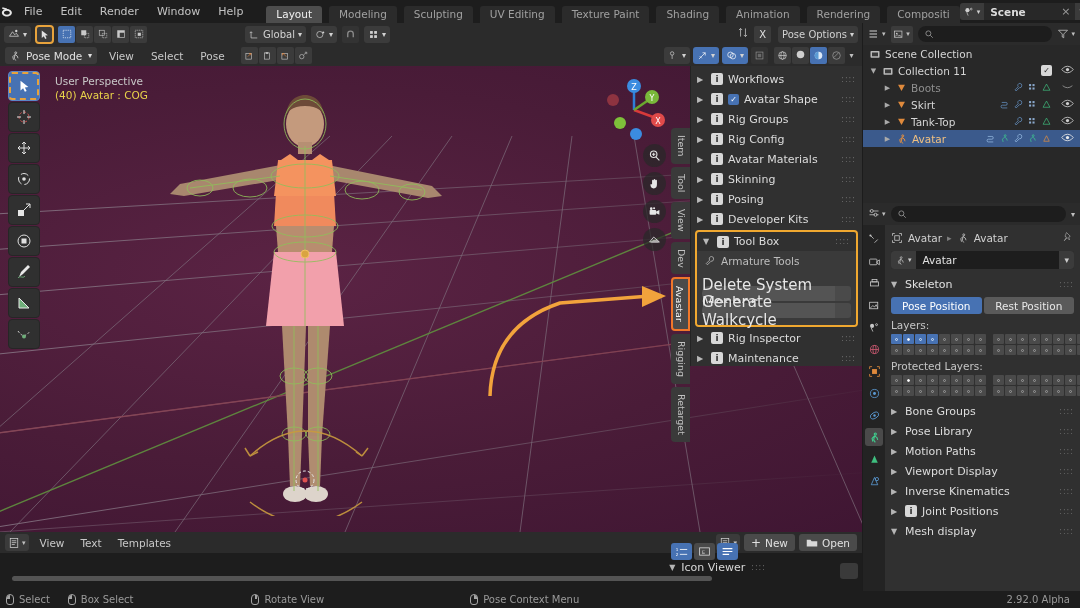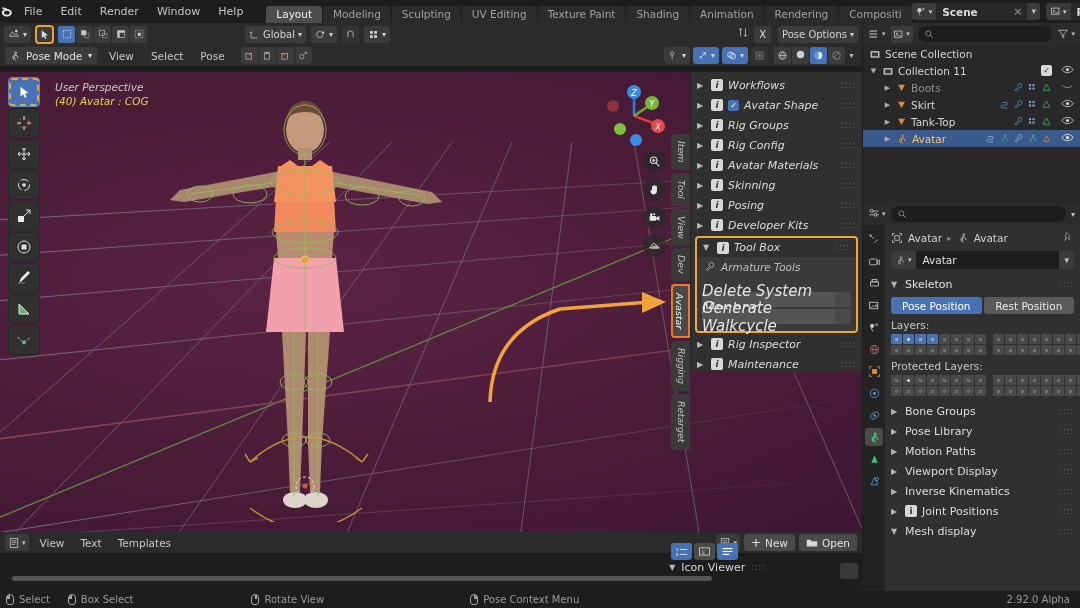--- a/index.html
+++ b/index.html
@@ -18,21 +18,21 @@
   .topbar {
     position: absolute; left:0; top:0; width:1080px; height:23px;
     background:#1d1d1d; display:flex; align-items:center; gap:0;
   }
   .blender-logo { width:26px; height:23px; display:flex; align-items:center; justify-content:center; }
   .blender-logo svg { width:15px; height:15px; }
   .menu-item {
     padding: 0 9px; height:17px; line-height:17px; color:#c3c3c3; font-size:11px;
     border-radius:3px; cursor:default; white-space:nowrap;
   }
-  .ws-tabs { display:flex; align-items:flex-end; height:23px; margin-left:14px; gap:1px; }
+  .ws-tabs { display:flex; align-items:flex-end; height:23px; margin-left:14px; gap:7px; }
   .ws-tab {
     padding:0 10px; height:17px; line-height:17px; font-size:10.5px;
     color:#a0a0a0; background:#2b2b2b; border-radius:3px 3px 0 0; white-space:nowrap;
   }
   .ws-tab.active { background:#4d4d4d; color:#f0f0f0; }
   .topbar-right { margin-left:auto; display:flex; align-items:center; gap:6px; padding-right:5px; }
   .id-block {
     display:flex; align-items:center; height:17px; background:#282828;
     border-radius:3px; overflow:hidden;
   }
@@ -66,25 +66,24 @@
     background:#2b2b2b; display:flex; align-items:center; padding:0 5px; gap:7px;
   }
   .mode-sel {
     display:flex; align-items:center; gap:5px; height:17px; padding:0 5px 0 4px;
     background:#3b3b3b; border-radius:3px; font-size:10.5px; color:#e0e0e0; min-width:92px;
   }
   .hmenu { font-size:10.5px; color:#c8c8c8; padding:0 5px; }
 
   
   .viewport {
-    position:absolute; left:0; top:72px; width:862px; height:466px;
+    position:absolute; left:0; top:66px; width:862px; height:466px;
     overflow:hidden;
     background:
       radial-gradient(ellipse 120% 90% at 35% 45%, #5b2344 0%, #4a1c38 45%, #3a1330 100%);
-    font-style: italic;
   }
   .vp-grid { position:absolute; inset:0; }
   .vp-text { position:absolute; left:55px; top:8px; font-size:10.5px; line-height:14px; }
   .vp-text .l1 { color:#c8c8c8; }
   .vp-text .l2 { color:#e8d24a; }
 
   
   .left-tools {
     position:absolute; left:8px; top:5px; width:32px;
     display:flex; flex-direction:column; gap:1px;

